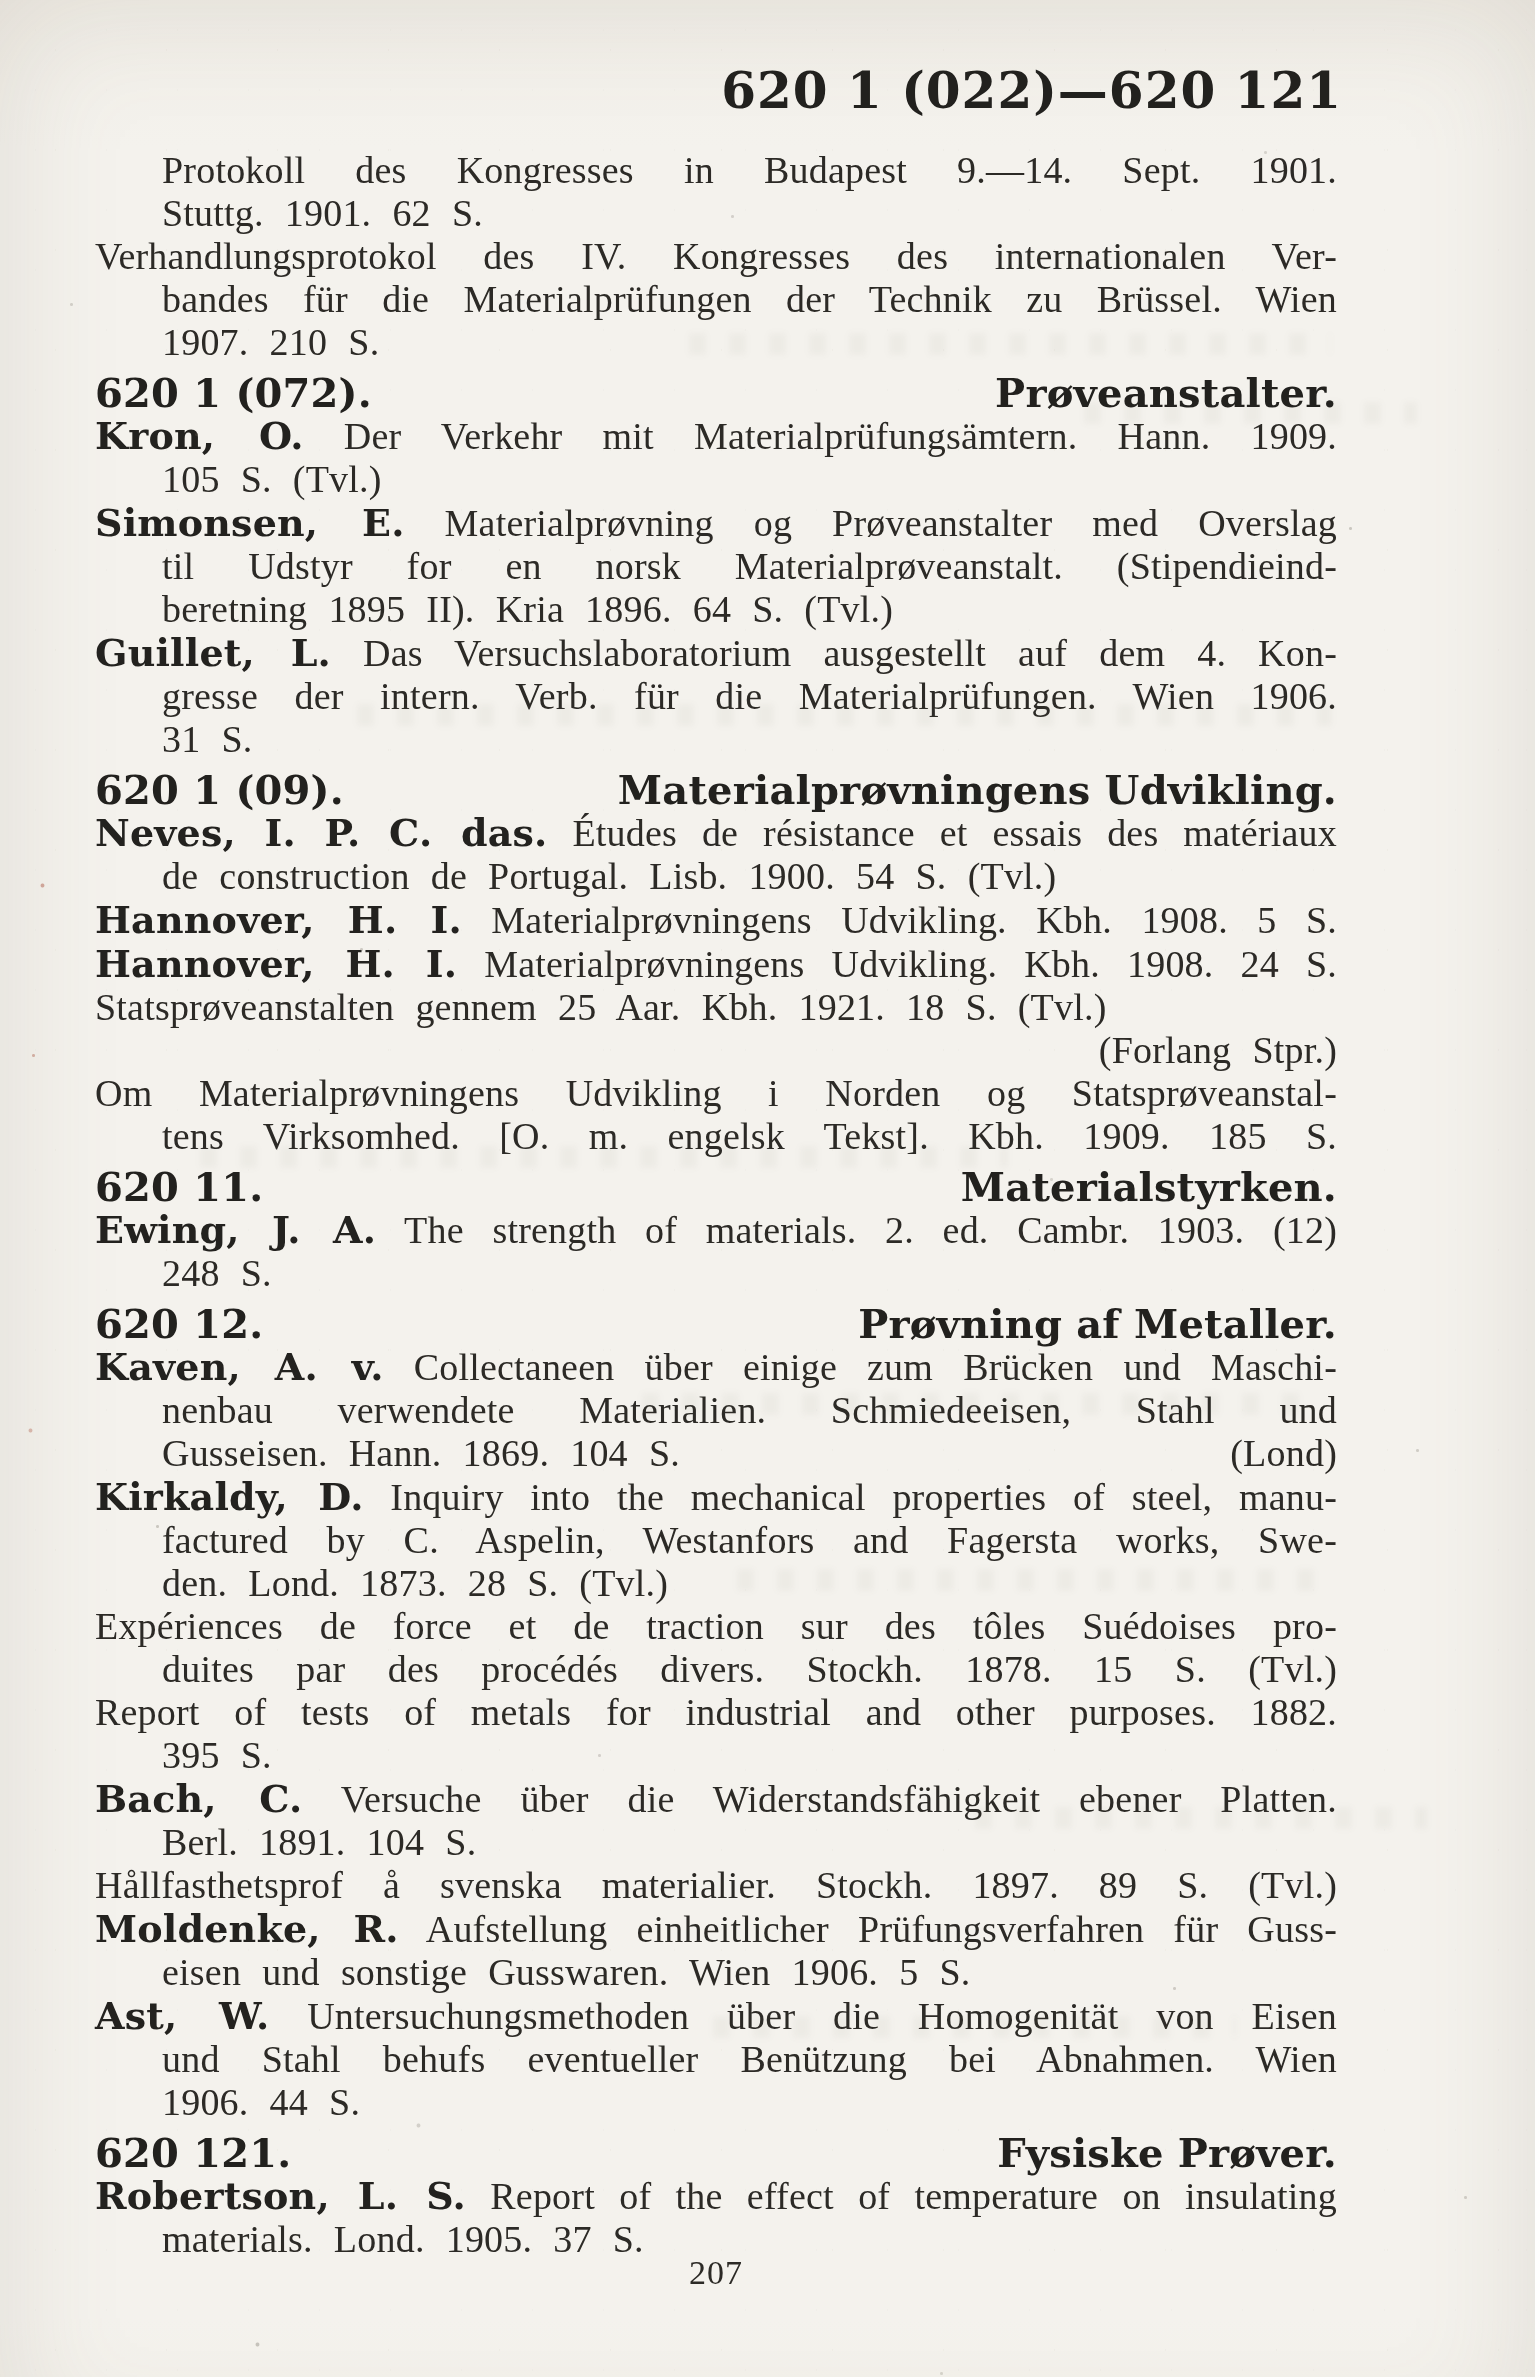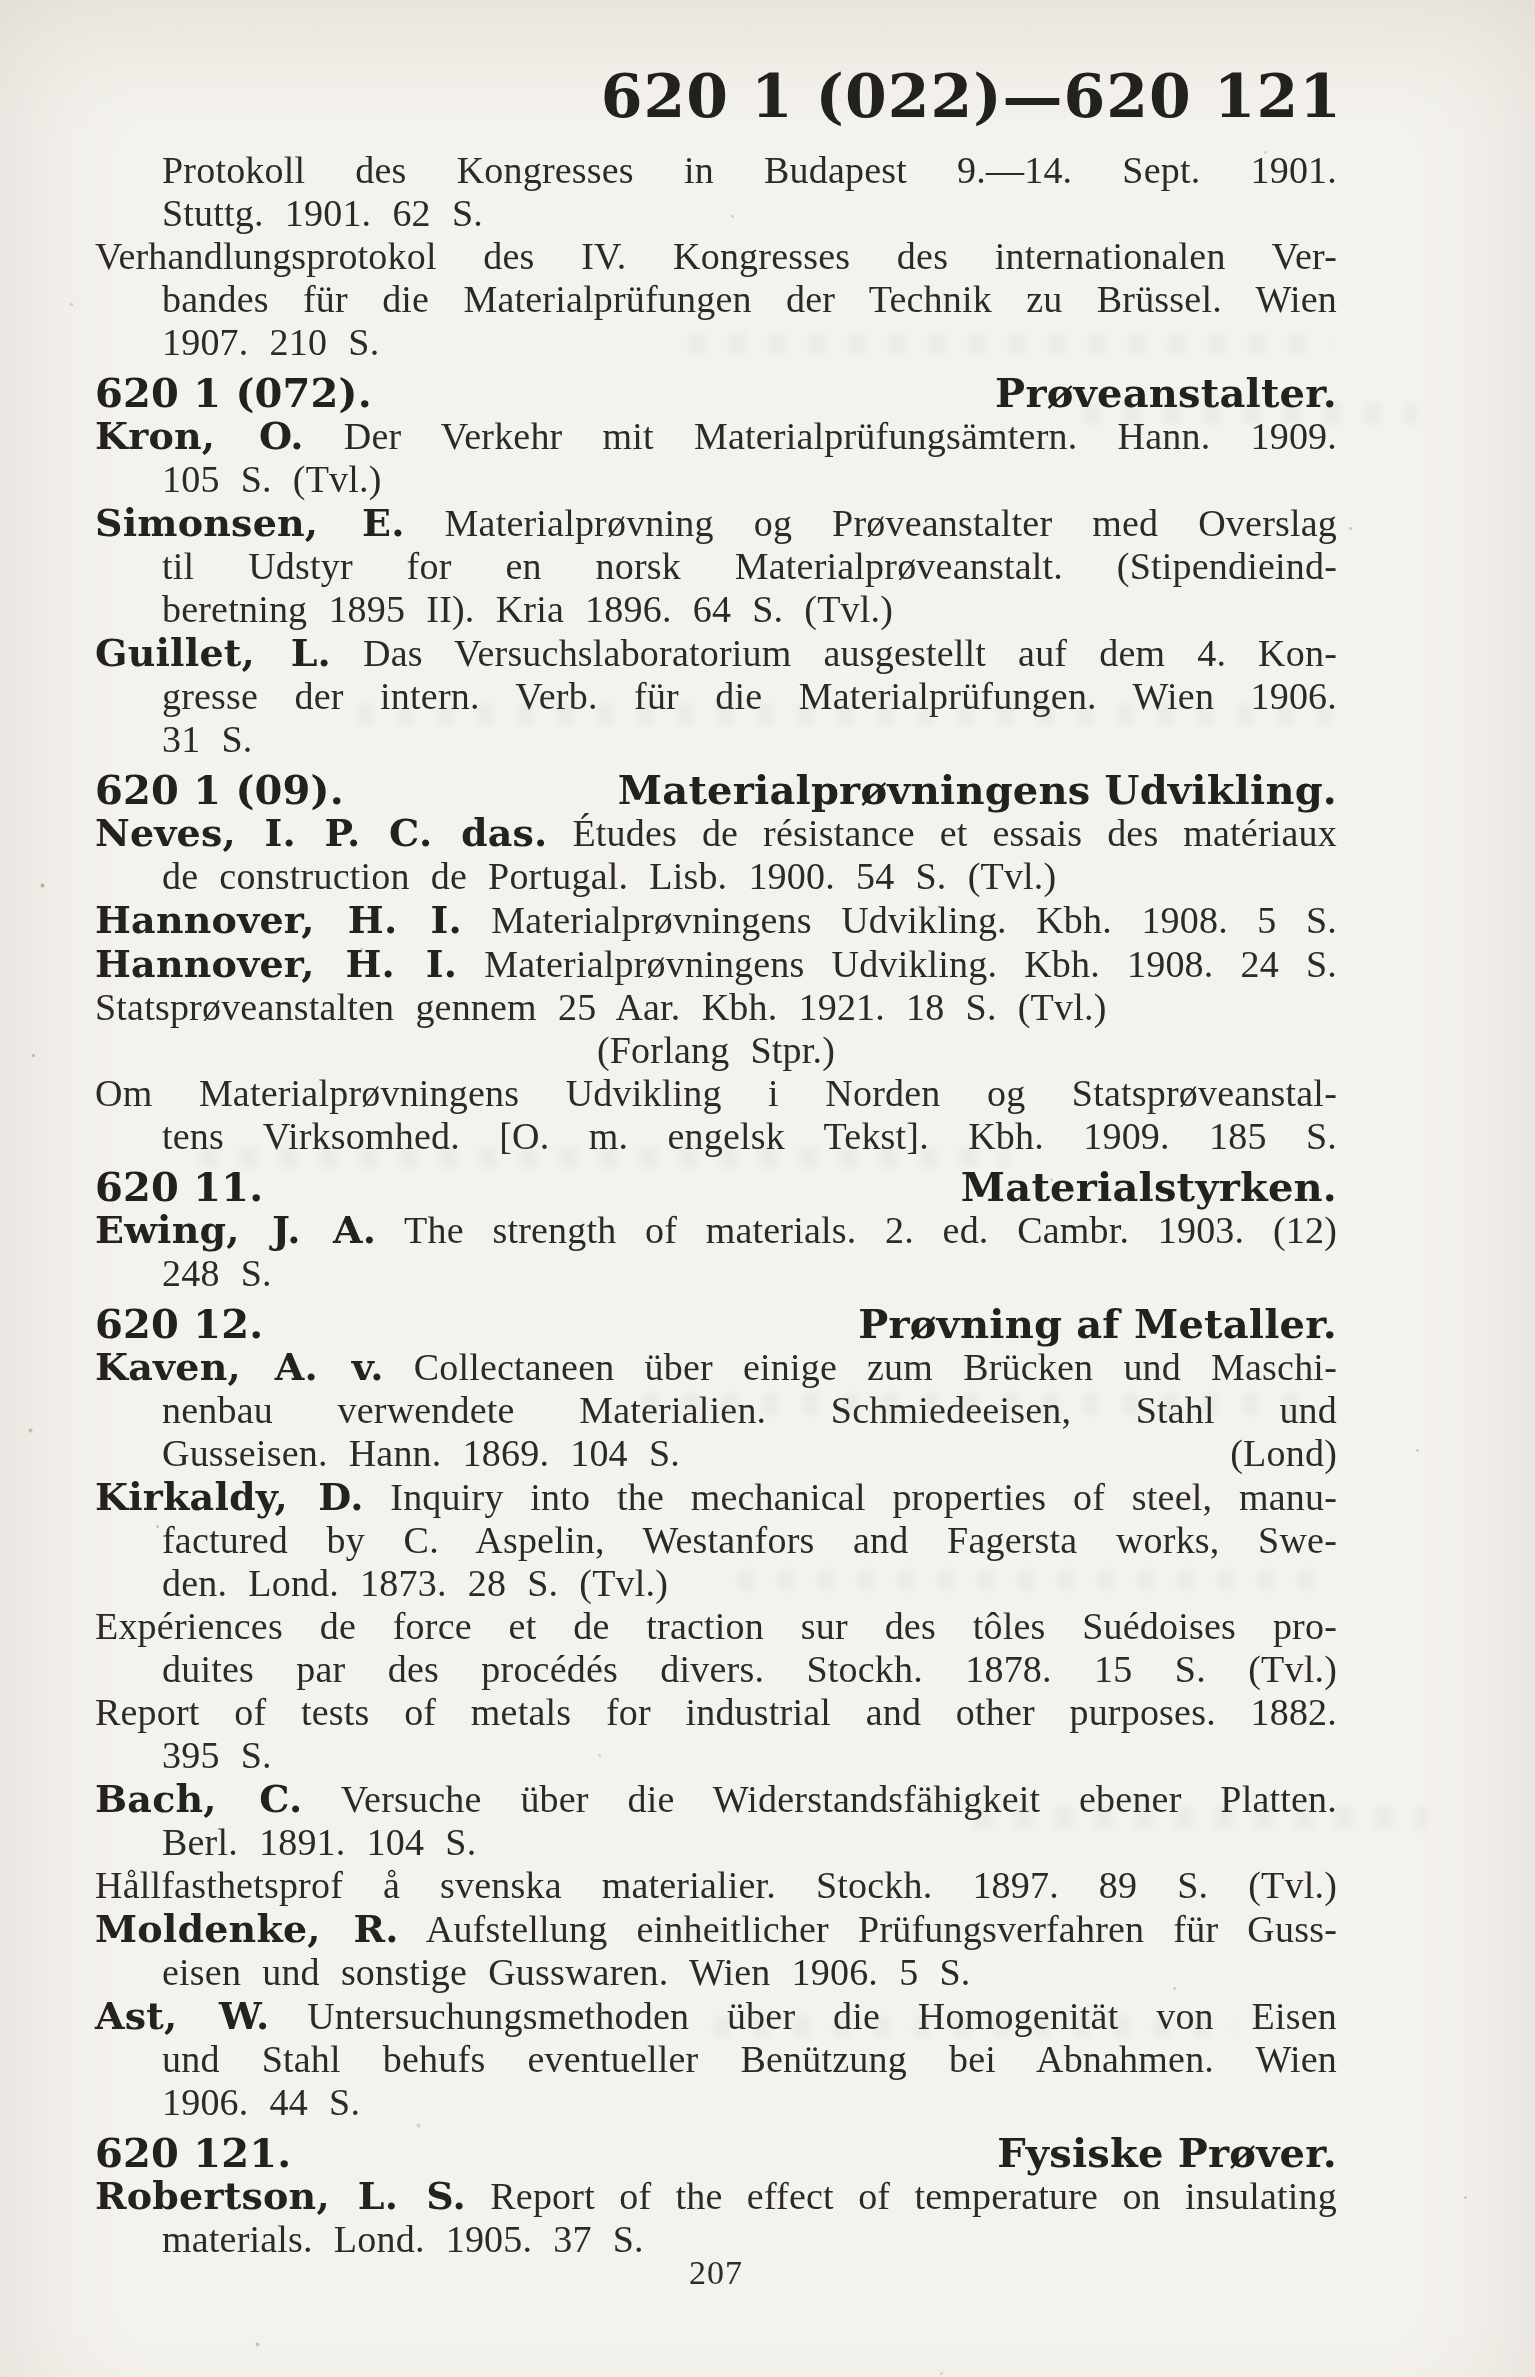--- a/index.html
+++ b/index.html
@@ -17,38 +17,38 @@
     overflow: hidden;
     font-family: "Liberation Serif", "DejaVu Serif", serif;
     color: #2c2a26;
   }
   .runhead {
     position: absolute;
     top: 66px;
     right: 194px;
     font-family: "DejaVu Serif", serif;
     font-weight: 700;
-    font-size: 60px;
+    font-size: 50px;
     line-height: 1;
     letter-spacing: 1px;
     color: #22211e;
     margin-left: 44px;
   }
   .entries {
     position: absolute;
     left: 95px;
     top: 149px;
     width: 1242px;
     font-size: 38px;
     letter-spacing: 0.2px;
   }
   .line { line-height: 43px; min-height: 43px; }
   .t-j { text-align: justify; text-align-last: justify; }
   .t-l { text-align: left; word-spacing: 0.30em; }
-  .t-r { text-align: center; word-spacing: 0.30em; }
+  .t-r { text-align: right; word-spacing: 0.30em; }
   .t-s { display: flex; justify-content: space-between; align-items: baseline; word-spacing: 0.30em; gap: 12px; }
   .ind { padding-left: 67px; }
   .au {
     font-family: "DejaVu Serif", serif;
     font-weight: 700;
     color: #23221f;
     letter-spacing: 0.2px;
   }
   .sec {
     display: flex;

